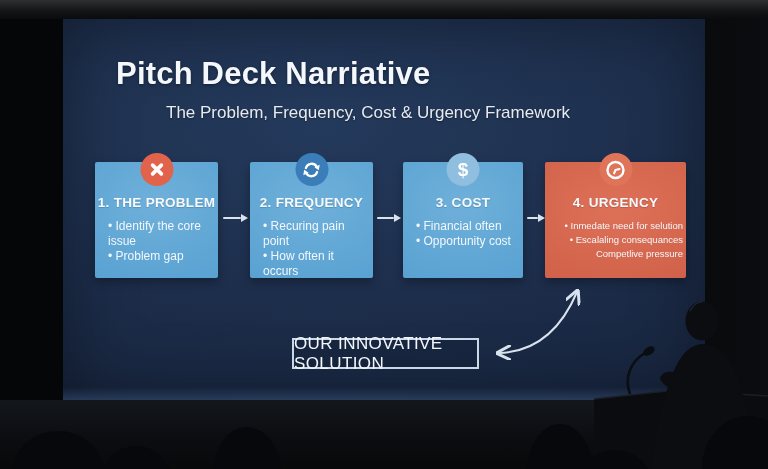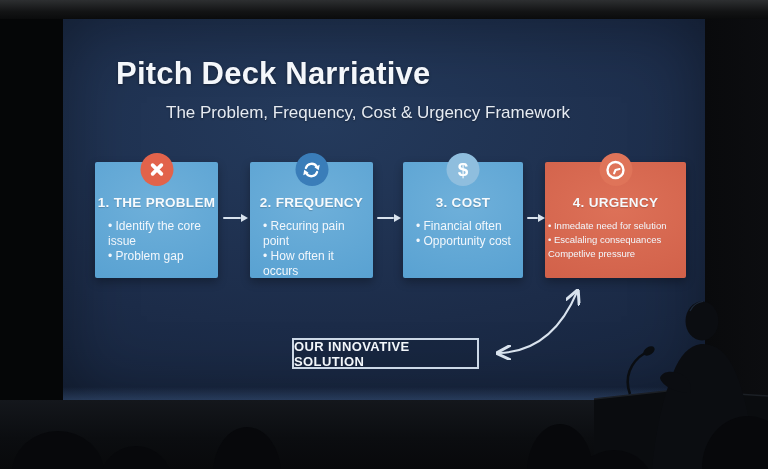--- a/index.html
+++ b/index.html
@@ -35,31 +35,31 @@
   .badge{position:absolute;left:50%;top:-9px;transform:translateX(-50%);
     width:33px;height:33px;border-radius:50%;display:flex;align-items:center;justify-content:center;}
   .badge--red{background:#e2634b;} .badge--blue{background:#3a7db9;}
   .badge--lightblue{background:#8fbede;} .badge--coral{background:#df7459;}
   .badge svg{display:block;}
   .badge-symbol{font-size:19px;font-weight:bold;color:#fff;line-height:1;}
   .step-heading{margin-top:33px;font-size:13.5px;font-weight:bold;letter-spacing:.3px;
     text-shadow:0 1px 1px rgba(0,0,0,.18);}
   .step-bullets{margin-top:9px;font-size:12px;line-height:15px;text-align:left;
     padding:0 6px 0 13px;color:#f2f7fc;}
-  .step4 .step-bullets{text-align:left;font-size:9.5px;line-height:14px;padding:0 3px;}
+  .step4 .step-bullets{text-align:right;font-size:9.5px;line-height:14px;padding:0 3px;}
   
   .flow-arrow{position:absolute;top:198px;height:2px;background:#d9e3ee;border-radius:1px;}
   .flow-arrow::after{content:"";position:absolute;right:-7px;top:-3.5px;
     border-left:7px solid #d9e3ee;border-top:4.5px solid transparent;border-bottom:4.5px solid transparent;}
   .fa1{left:160px;width:18px;} .fa2{left:314px;width:17px;} .fa3{left:464px;width:11px;}
   
   .solution-box{position:absolute;left:229px;top:319px;width:183px;height:27px;
     border:2px solid #ccd8e6;display:flex;align-items:center;justify-content:center;
     background:rgba(15,26,46,.25);}
-  .solution-label{font-size:13px;font-weight:bold;letter-spacing:.4px;color:#f2f6fa;}
+  .solution-label{font-size:17px;font-weight:normal;letter-spacing:.4px;color:#f2f6fa;}
   .overlay-svg,.fg-svg{position:absolute;left:0;top:0;width:768px;height:469px;}
   .screen .overlay-svg{width:642px;height:381px;}
 </style>
 </head>
 <body>
 
 <div class="stage">
 
   <div class="room-top"></div>
   <div class="room-left"></div>

